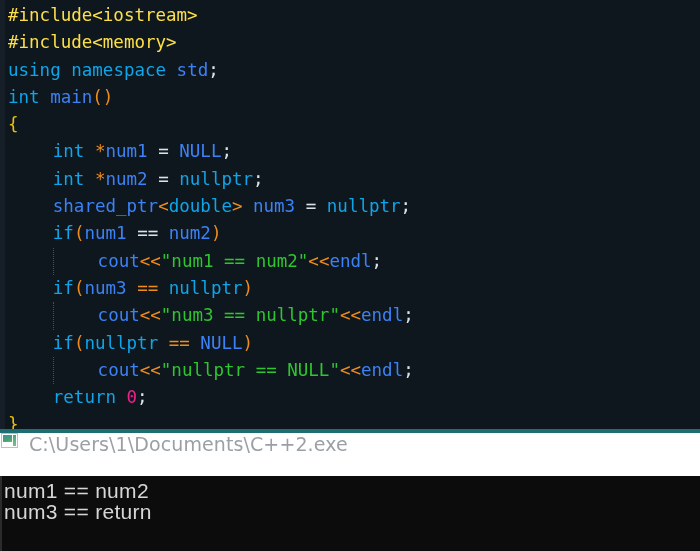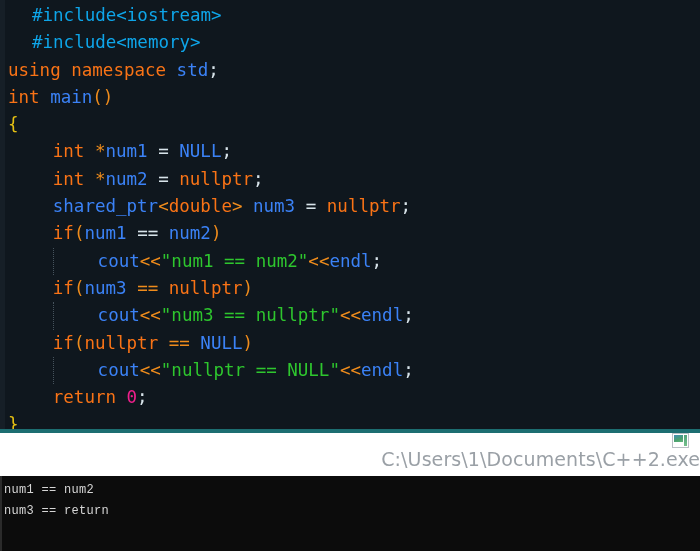--- a/index.html
+++ b/index.html
@@ -57,22 +57,22 @@
   .guide {
     position: absolute;
     left: 53px;
     top: 0;
     width: 1px;
     height: 27.3px;
     border-left: 1px dotted #46535d;
   }
 
   
-  .c-pre   { color: #0ea5e9; margin-left: 24px; }   
-  .c-kw    { color: #f97316; }   
+  .c-pre   { color: #fde047; }   
+  .c-kw    { color: #0ea5e9; }   
   .c-id    { color: #3b82f6; }   
   .c-punc  { color: #d8e4ea; }   
   .c-op    { color: #ef8c1c; }   
   .c-str   { color: #2ec62e; }   
   .c-num   { color: #ef1f8c; }   
   .c-brace { color: #e5c013; }   
 
   
   #teal-rule {
     position: absolute;
@@ -90,24 +90,23 @@
     top: 433px;
     width: 700px;
     height: 118px;
     background: #0c0c0c;
   }
   #console-titlebar {
     position: relative;
     height: 43px;
     background: #ffffff;
     display: flex;
-    align-items: flex-end;
+    align-items: flex-start;
     padding-left: 1px;
     box-sizing: border-box;
-    flex-direction: column;
   }
   #console-icon {
     position: relative;
     width: 17px;
     height: 15px;
     flex: 0 0 auto;
     background: #ffffff;
     border: 1px solid #b9bfc4;
     box-sizing: border-box;
     margin-right: 11px;
@@ -138,22 +137,22 @@
     white-space: nowrap;
   }
   #console-body {
     position: relative;
     height: 75px;
     background: #0c0c0c;
     padding: 4px 0 0 4px;
     box-sizing: border-box;
   }
   .console-line {
-    font-family: Liberation Mono, monospace;
-    font-size: 12px;
+    font-family: Liberation Sans, sans-serif;
+    font-size: 21px;
     line-height: 21px;
     color: #d6d6d6;
     white-space: pre;
     letter-spacing: 0.3px;
   }
   #console-scrollstub {
     position: absolute;
     left: 0;
     top: 0;
     width: 2px;

